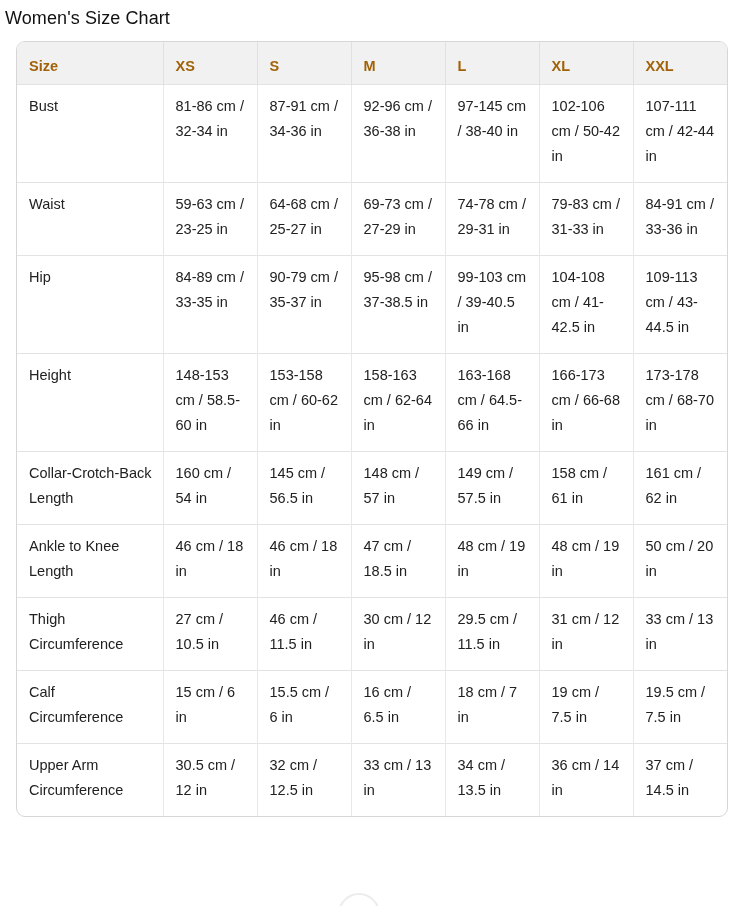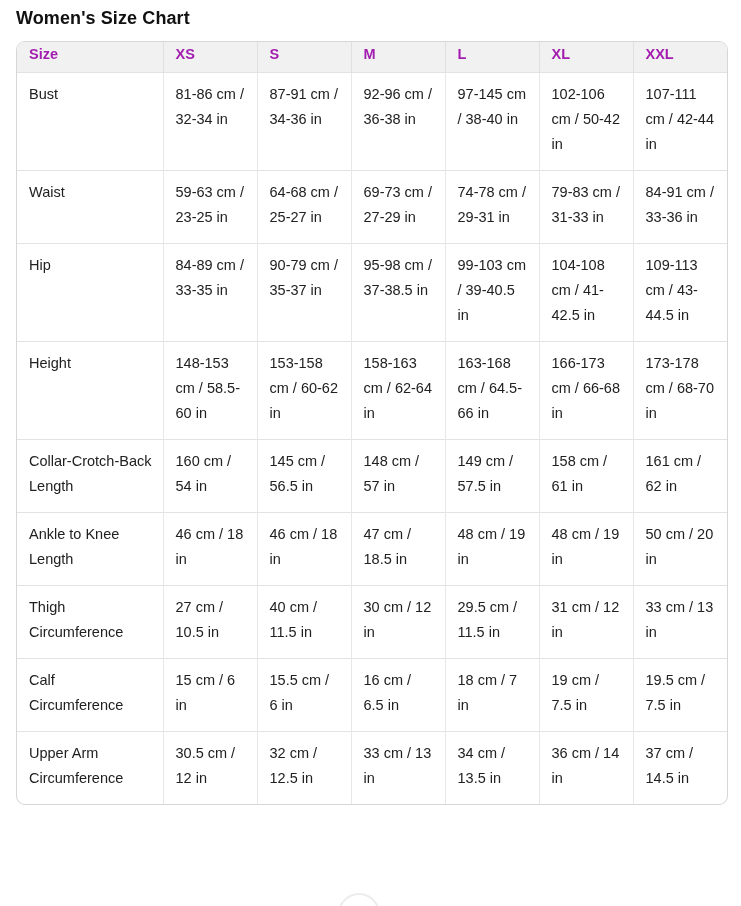--- a/index.html
+++ b/index.html
@@ -9,46 +9,46 @@
     font-family: "Liberation Sans", "DejaVu Sans", sans-serif;
     color: #212121;
   }
   body {
     position: relative;
     height: 906px;
     overflow: hidden;
   }
   .page-title {
     font-size: 18px;
-    font-weight: 700;
+    font-weight: 400;
     color: #111111;
-    margin: 8px 0 12px 16px;
+    margin: 8px 0 12px 5px;
     letter-spacing: 0.1px;
   }
   .table-wrap {
     margin-left: 16px;
     width: 712px;
     border: 1px solid #d6d6d6;
     border-radius: 9px;
     overflow: hidden;
     background: #ffffff;
   }
   table.size-chart {
     width: 100%;
     border-collapse: collapse;
     table-layout: fixed;
   }
   table.size-chart col.label-col { width: 146px; }
   table.size-chart th {
     background: #f1f1f1;
     font-weight: 700;
     font-size: 14.5px;
-    color: #a21caf;
+    color: #a16207;
     text-align: left;
-    padding: 4px 12px 10px 12px;
+    padding: 16px 12px 10px 12px;
     border-left: 1px solid #e0e0e0;
   }
   table.size-chart th:first-child { border-left: none; }
   table.size-chart td {
     font-size: 14.5px;
     line-height: 25px;
     color: #212121;
     vertical-align: top;
     text-align: left;
     padding: 9px 11px 13px 12px;
@@ -140,21 +140,21 @@
           <td>46 cm / 18 in</td>
           <td>46 cm / 18 in</td>
           <td>47 cm / 18.5 in</td>
           <td>48 cm / 19 in</td>
           <td>48 cm / 19 in</td>
           <td>50 cm / 20 in</td>
         </tr>
         <tr>
           <td>Thigh Circumference</td>
           <td>27 cm / 10.5 in</td>
-          <td>40 cm / 11.5 in</td>
+          <td>46 cm / 11.5 in</td>
           <td>30 cm / 12 in</td>
           <td>29.5 cm / 11.5 in</td>
           <td>31 cm / 12 in</td>
           <td>33 cm / 13 in</td>
         </tr>
         <tr>
           <td>Calf Circumference</td>
           <td>15 cm / 6 in</td>
           <td>15.5 cm / 6 in</td>
           <td>16 cm / 6.5 in</td>

